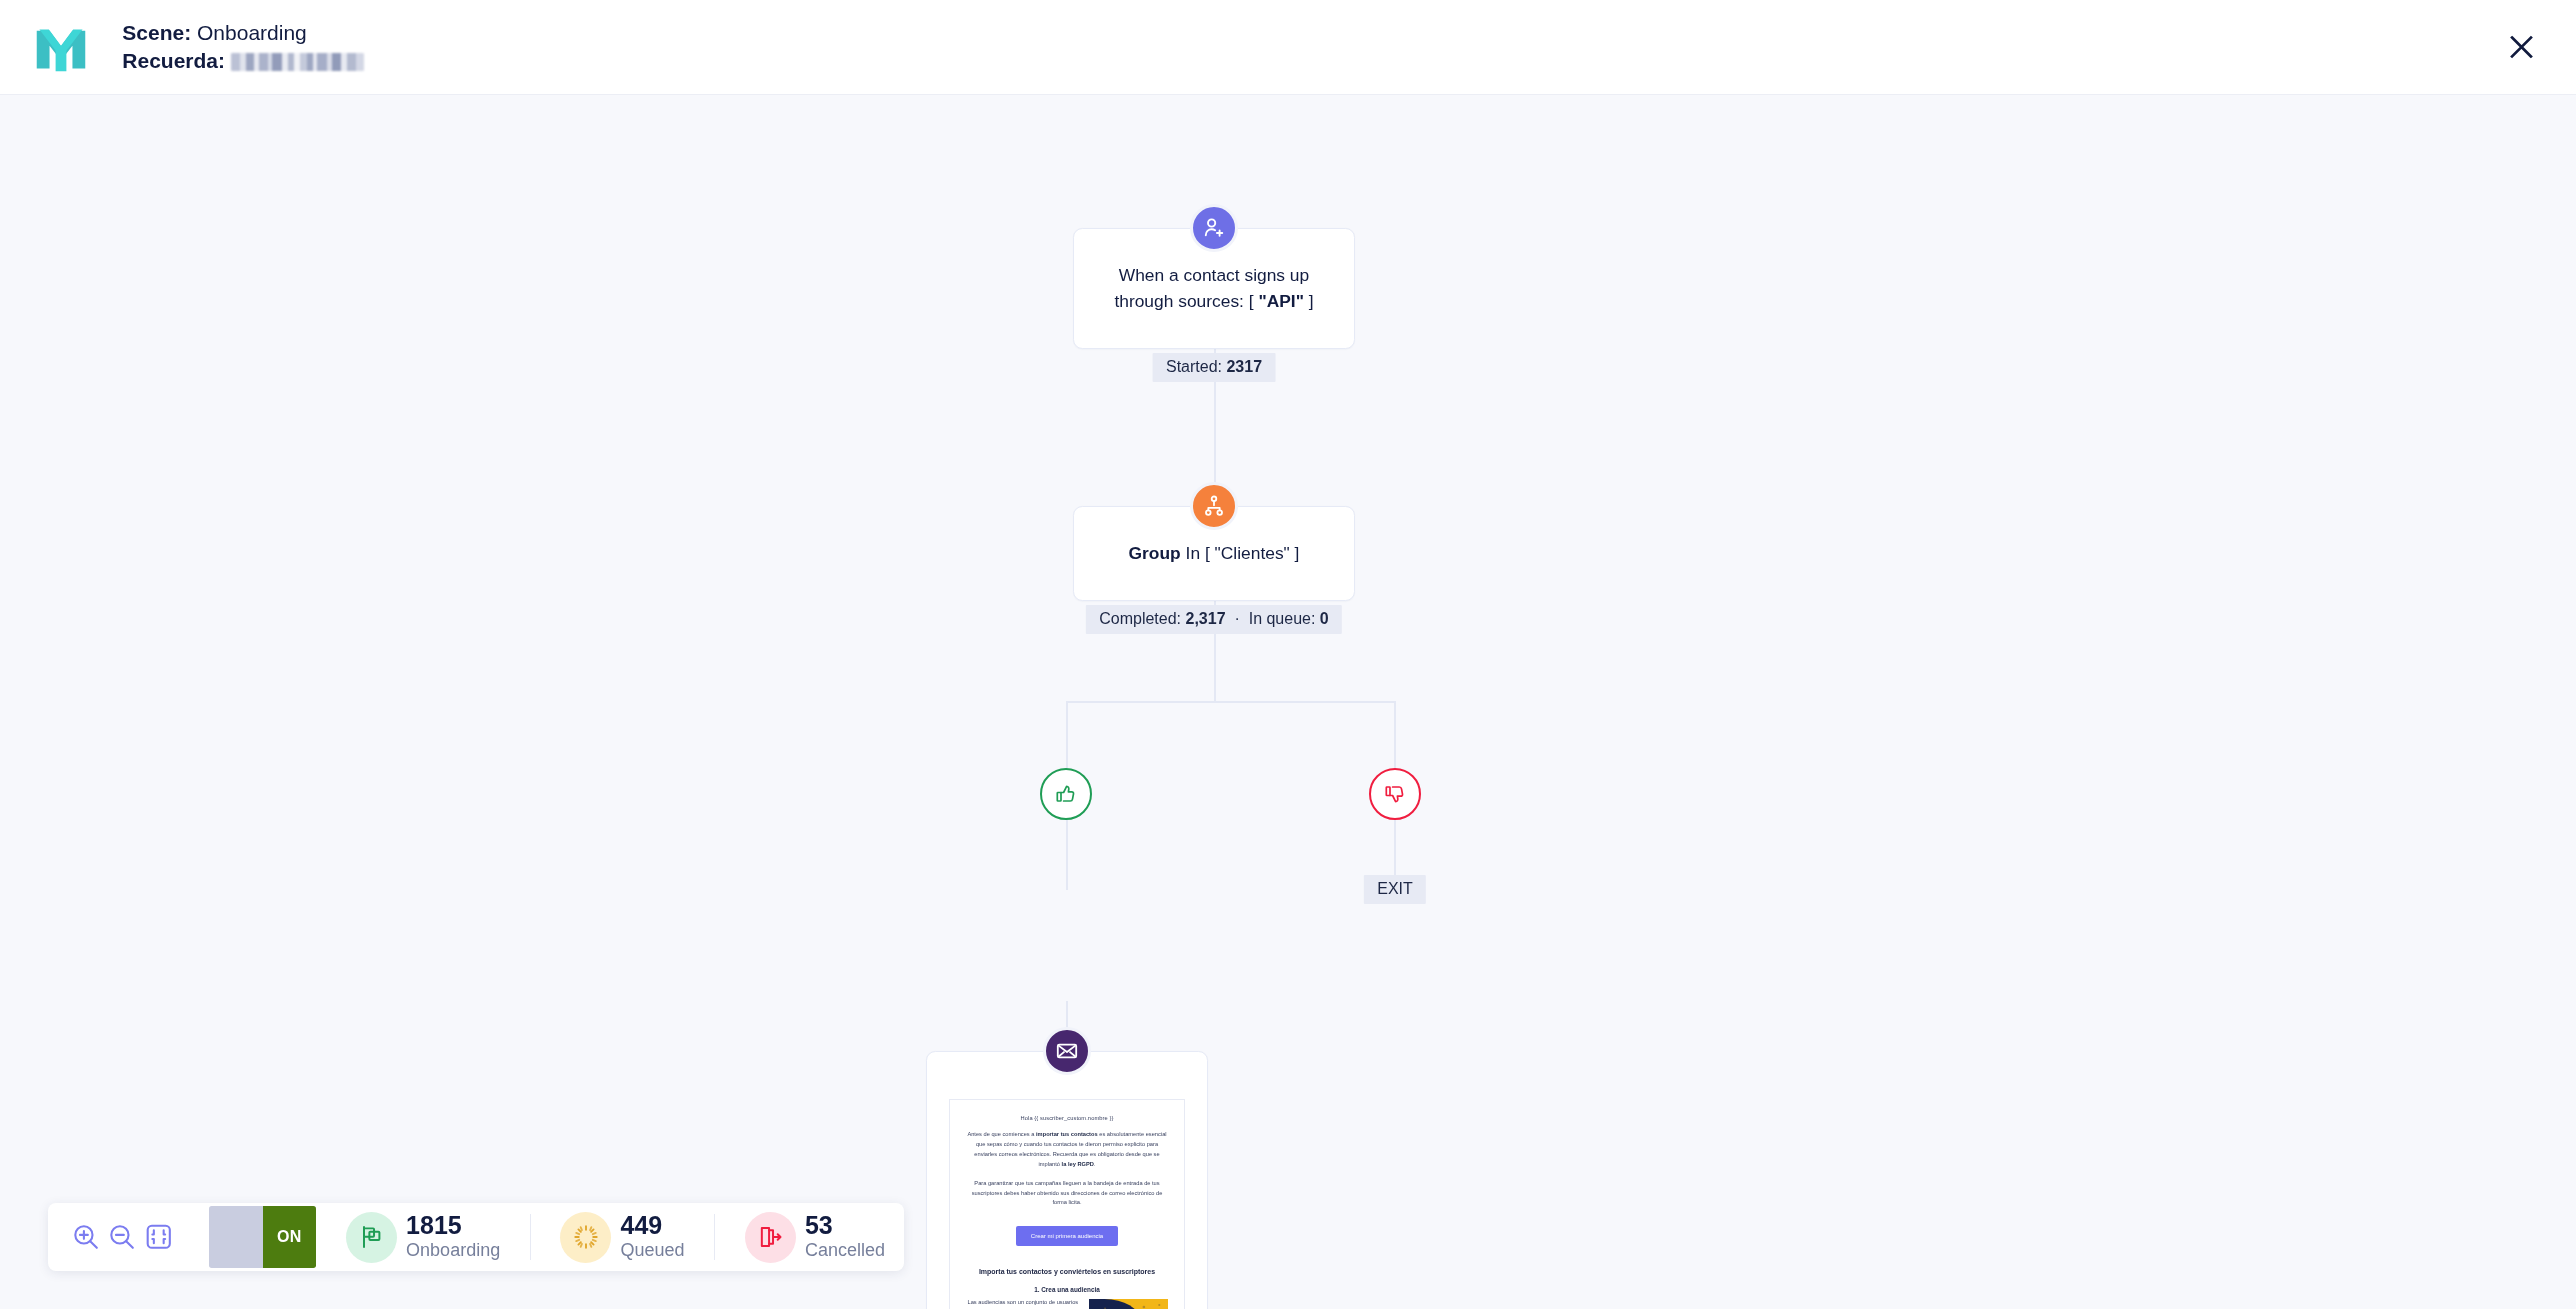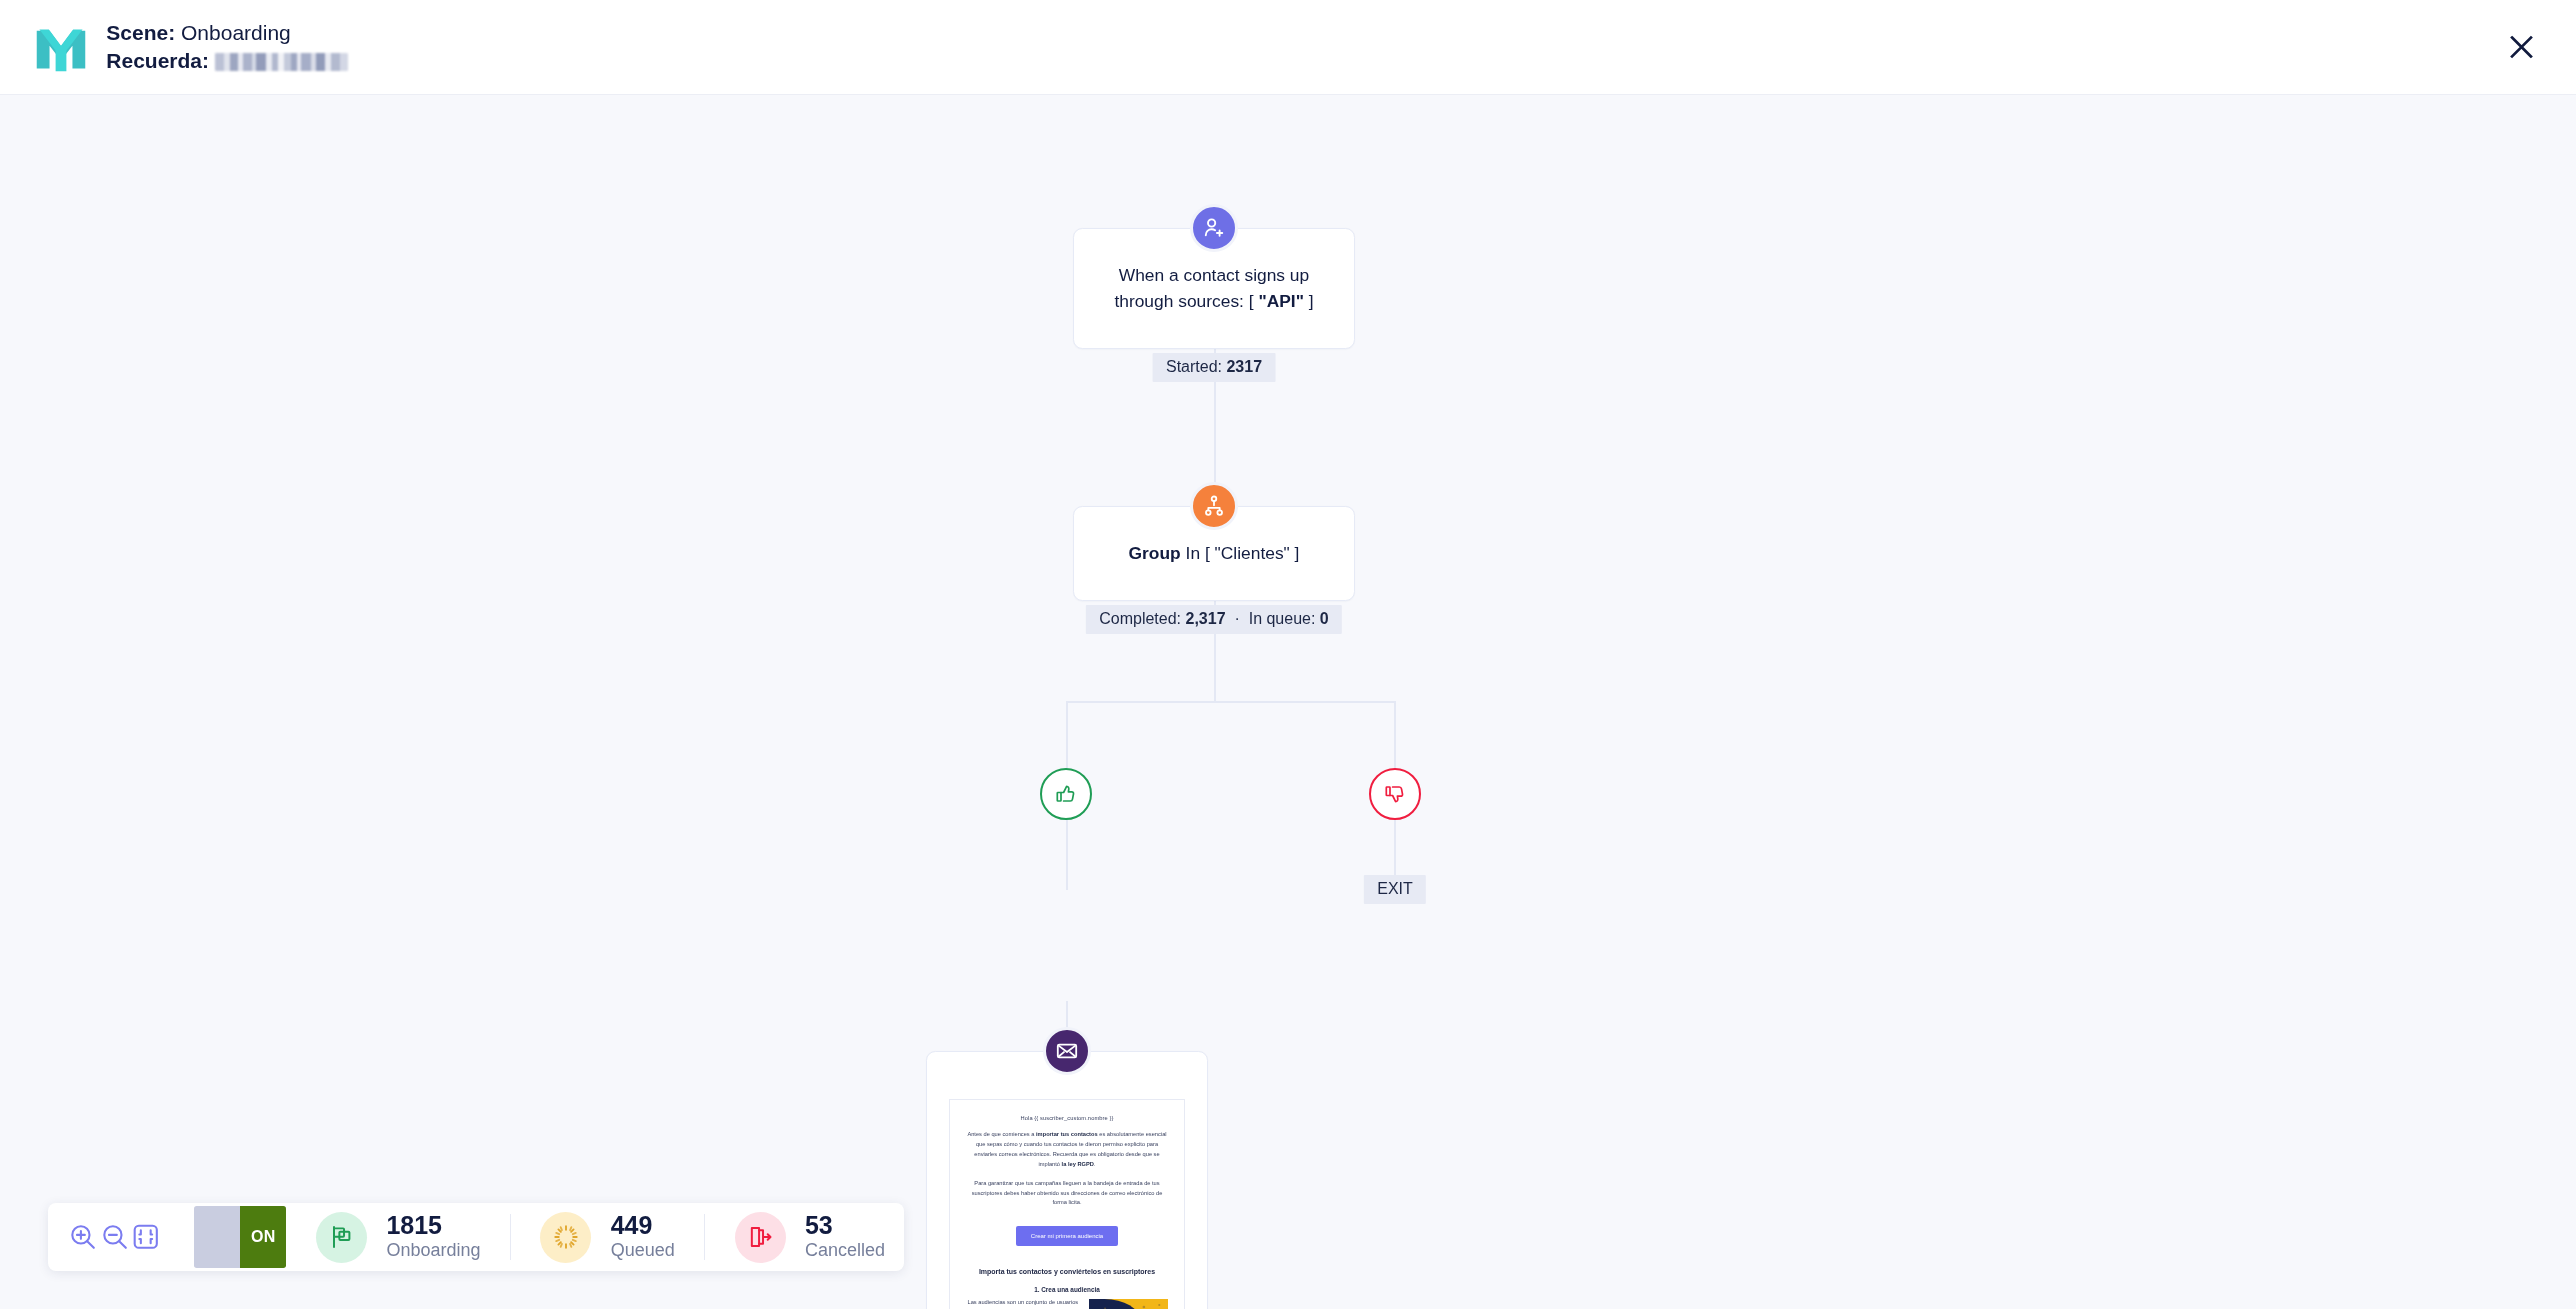--- a/index.html
+++ b/index.html
@@ -14,21 +14,21 @@
   #header {
     position: absolute; top: 0; left: 0;
     width: 2576px; height: 95px;
     background: #ffffff;
     border-bottom: 1.3px solid #eceef5;
     display: flex; align-items: center;
   }
   #logo { margin-left: 29.5px; width: 62px; height: 62px; position: relative; }
   #header-titles { margin-left: 14.8px; line-height: 1.35; }
   .hdr-line { font-size: 21px; color: #121c40; white-space: nowrap; }
-  .hdr-label { font-weight: bold; }
+  .hdr-label { font-weight: bold; margin-left: 16px; }
   .hdr-val { font-weight: normal; }
   #audience-redacted {
     display: inline-block;
     vertical-align: -2.7px;
     width: 133px; height: 17.4px;
     background:
       linear-gradient(90deg,
         #b9bfd4 0 7%, #dfe2ec 7% 11%, #9aa3bf 11% 17%, #e6e8f0 17% 21%,
         #a8b0c9 21% 28%, #d4d8e5 28% 31%, #8f99b8 31% 38%, #e9ebf2 38% 43%,
         #aeb6cd 43% 47%, #f1f2f6 47% 52%,
@@ -157,21 +157,21 @@
     border-radius: 2.7px; overflow: hidden;
     display: flex; cursor: pointer;
     font-weight: bold;
   }
   #toggle .off-half { width: 50%; background: #c9cde0; }
   #toggle .on-half {
     width: 50%; background: #4d7c0f; color: #fff;
     display: flex; align-items: center; justify-content: center;
     font-size: 16px; letter-spacing: 0.3px;
   }
-  .stat { display: flex; align-items: center; margin-left: 29.5px; gap: 10px; }
+  .stat { display: flex; align-items: center; margin-left: 29.5px; }
   .stat-circle {
     width: 51px; height: 51px; border-radius: 50%;
     display: flex; align-items: center; justify-content: center;
     flex: none;
   }
   .stat-txt { margin-left: 9.4px; }
   .stat-num { font-size: 25px; font-weight: bold; color: #121c40; line-height: 1; }
   .stat-lbl { font-size: 18px; color: #767f9b; margin-top: 2.7px; }
   .divider { width: 1.3px; height: 46px; background: #e7eaf4; margin-left: 29.5px; }
 </style>

